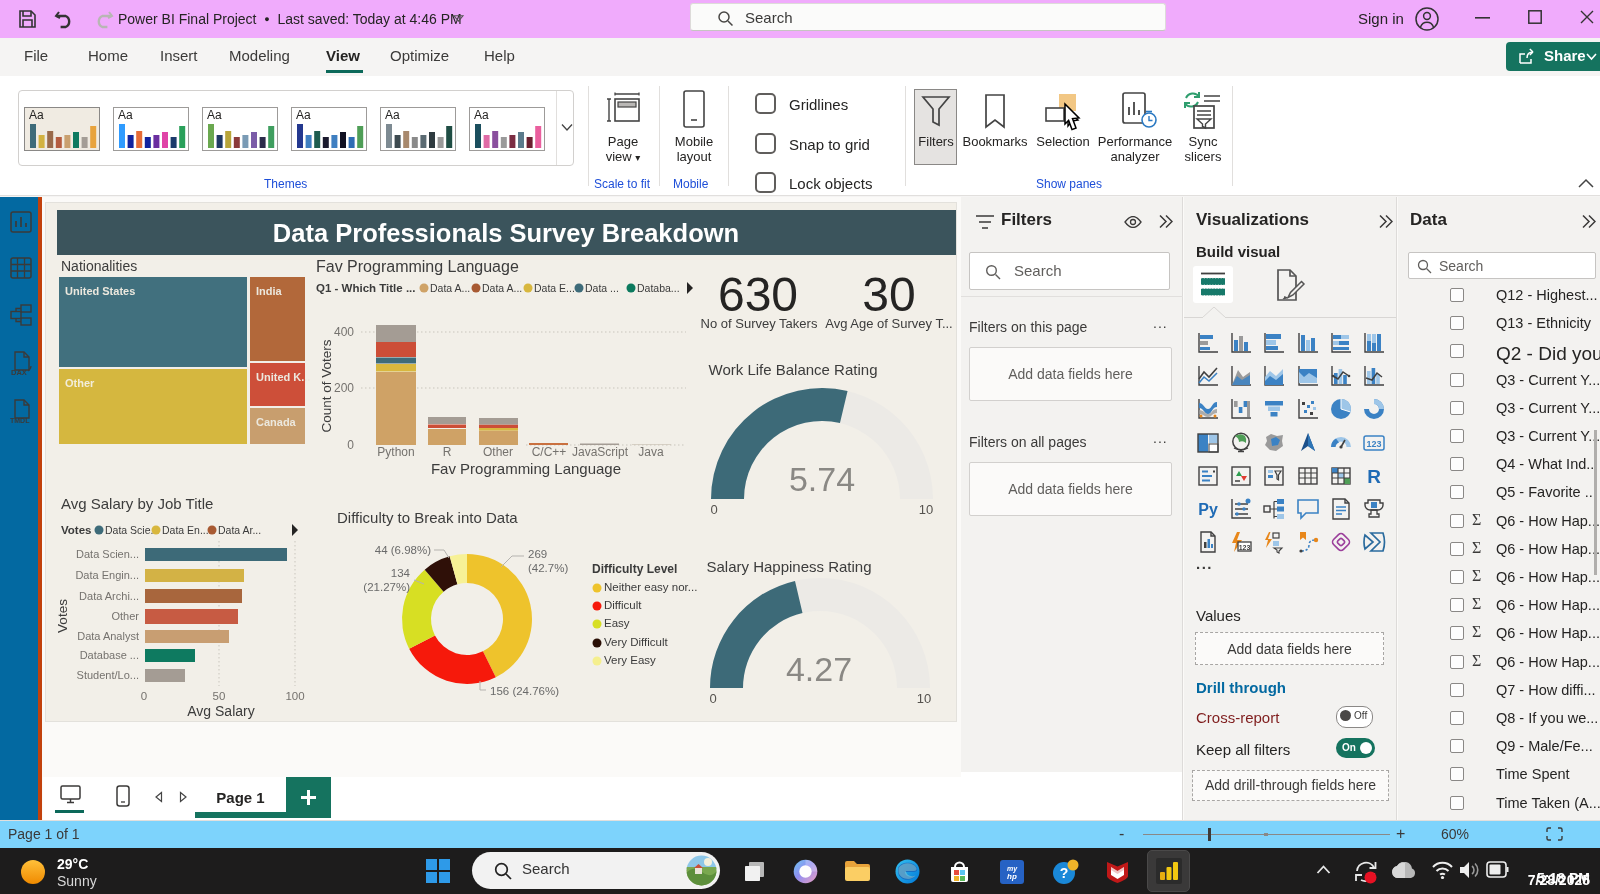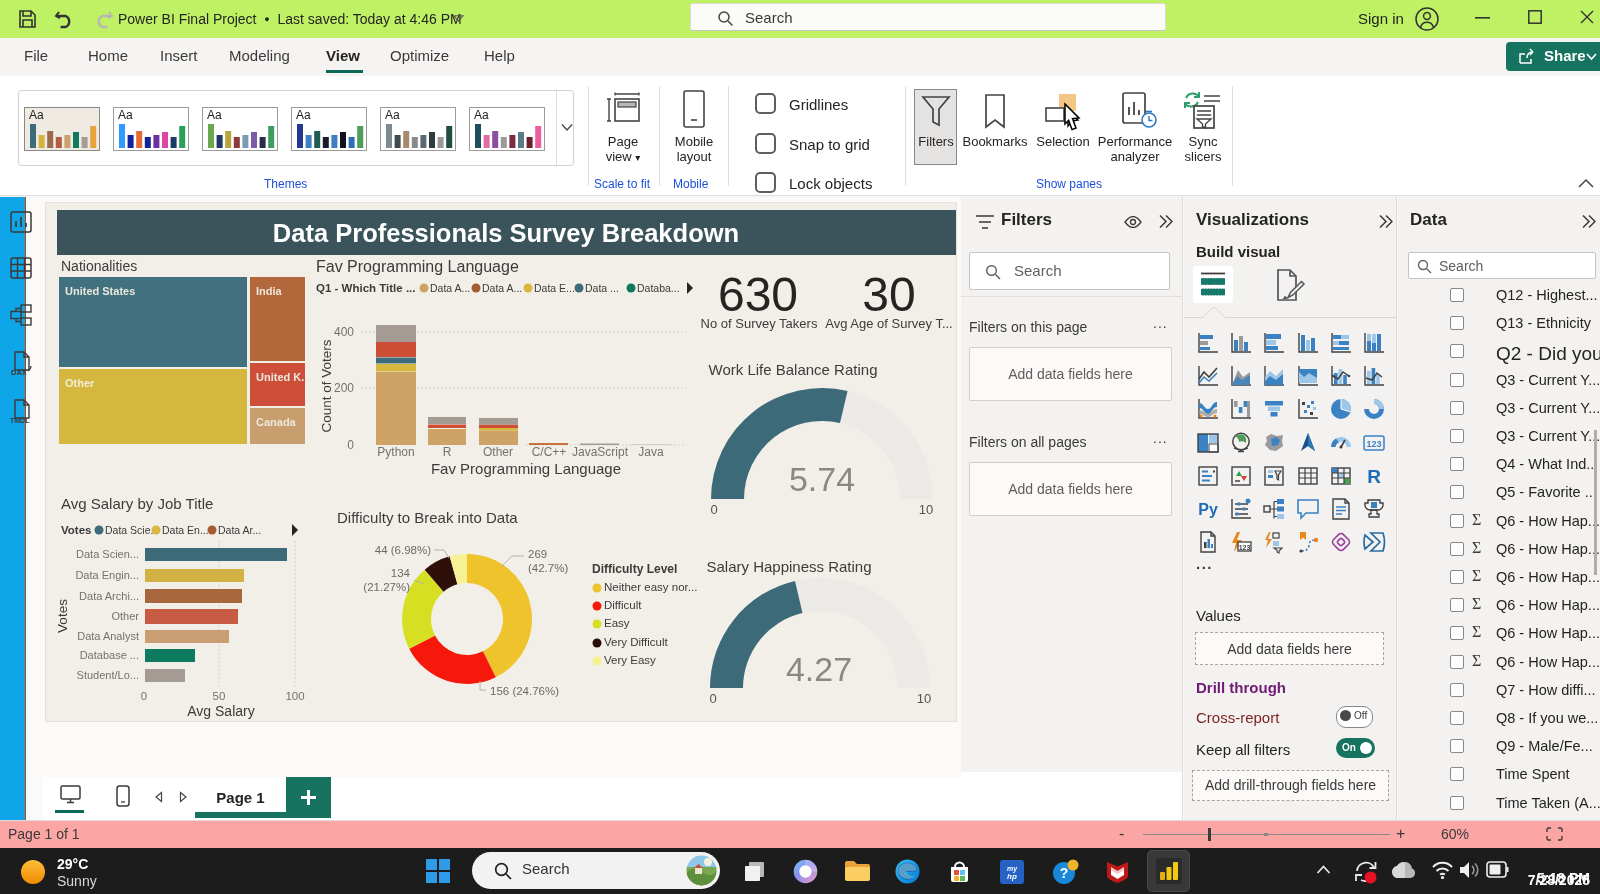--- a/index.html
+++ b/index.html
@@ -1,21 +1,21 @@
 <!DOCTYPE html>
 <html><head>
 <meta charset="utf-8">
 <style>
 * { margin:0; padding:0; box-sizing:border-box; }
 html,body { width:1600px; height:894px; overflow:hidden; font-family:"Liberation Sans", sans-serif; }
 #app { position:absolute; left:0; top:0; width:1600px; height:894px; background:#f5f4f3; }
 .abs { position:absolute; }
 
 
-#titlebar { position:absolute; left:0; top:0; width:1600px; height:38px; background:#bef264; }
+#titlebar { position:absolute; left:0; top:0; width:1600px; height:38px; background:#f0abfc; }
 #searchbox { position:absolute; left:690px; top:3px; width:476px; height:28px; background:#fbfbfa; border:1px solid #dddbd9; border-bottom-color:#c6c4c2; border-radius:3px; }
 #titletext { position:absolute; left:118px; top:11px; font-size:14px; color:#252423; }
 #signin { position:absolute; left:1358px; top:10px; font-size:15px; color:#252423; }
 
 
 #menubar { position:absolute; left:0; top:38px; width:1600px; height:38px; background:#f5f4f3; }
 .menuitem { position:absolute; top:9px; font-size:15px; color:#3b3a39; }
 #sharebtn { position:absolute; left:1506px; top:4px; width:94px; height:29px; background:#15735f; border-radius:4px 0 0 4px; color:#fff; font-size:15px; font-weight:bold; }
 
 
@@ -24,30 +24,30 @@
 .thumb { position:absolute; top:16px; width:76px; height:44px; background:#fff; border:1px solid #9d9b99; }
 .thumb .aa { position:absolute; left:4px; top:0px; font-size:12px; color:#252423; }
 .grouplabel { position:absolute; font-size:12px; color:#1d4ed8; }
 .vsep { position:absolute; top:10px; width:1px; height:100px; background:#e1dfdd; }
 .cb { position:absolute; left:755px; width:21px; height:21px; border:2px solid #605e5c; border-radius:5px; background:#fff; }
 .cblabel { position:absolute; left:789px; font-size:15px; color:#252423; }
 .ribbonlabel { position:absolute; font-size:13px; color:#252423; text-align:center; }
 
 
 #mainarea { position:absolute; left:0; top:197px; width:1600px; height:623px; background:#fbfaf8; }
-#sidebar { position:absolute; left:0; top:0; width:26px; height:623px; background:#0ea5e9; border-right:1px solid #c2410c; }
+#sidebar { position:absolute; left:0; top:0; width:42px; height:623px; background:#0369a1; border-right:4px solid #c2410c; }
 #page { position:absolute; left:45px; top:5px; width:912px; height:520px; background:#f2efe8; border:1px solid #e3e1dc; }
 #filterspane { position:absolute; left:961px; top:0; width:222px; height:575px; background:#f3f2f0; border-right:1px solid #dddbd9; }
 #vizpane { position:absolute; left:1184px; top:0; width:213px; height:623px; background:#f3f2f0; border-right:1px solid #dddbd9; }
 #datapane { position:absolute; left:1398px; top:0; width:202px; height:623px; background:#f3f2f0; }
 #datapane div { white-space:nowrap; }
 
 
 #tabstrip { position:absolute; left:43px; top:580px; width:918px; height:43px; background:#ffffff; }
-#statusbar { position:absolute; left:0; top:820px; width:1600px; height:28px; background:#fca5a5; border-top:1px solid #e1dfdd; }
+#statusbar { position:absolute; left:0; top:820px; width:1600px; height:28px; background:#7dd3fc; border-top:1px solid #e1dfdd; }
 #taskbar { position:absolute; left:0; top:848px; width:1600px; height:46px; background:#1d1c1c; }
 </style>
 </head>
 <body>
 <div id="app">
   <div id="titlebar">
     <svg class="abs" style="left:16px;top:8px" width="22" height="22" viewBox="0 0 22 22">
         <path d="M4 3h11l4 4v12H4z" fill="none" stroke="#333" stroke-width="1.6"></path>
         <path d="M7 3v5h8V3M7 19v-7h9v7" fill="none" stroke="#333" stroke-width="1.6"></path>
       </svg>
@@ -753,21 +753,21 @@
           </g>
         </svg>
       <svg class="abs" style="left:178px;top:333px" width="24" height="24" viewBox="0 0 24 24">
           <path d="M3 5 q-2 7 0 14 l8 -7 Z M9 3 l12 0 q3 9 0 18 l-12 0 l9 -9 Z" fill="none" stroke="#2a6b9e" stroke-width="1.7"></path>
         </svg>
       <div class="abs" style="left:12px;top:358px;font-size:15px;font-weight:bold;color:#3b3a39;letter-spacing:1.5px">...</div>
       <div class="abs" style="left:12px;top:410px;font-size:15px;color:#252423">Values</div>
       <div class="abs" style="left:11px;top:435px;width:189px;height:33px;background:#fbfaf9;border:1px dashed #a8a6a4">
         <div class="abs" style="left:0;top:8px;width:100%;text-align:center;font-size:14px;color:#3b3a39">Add data fields here</div>
       </div>
-      <div class="abs" style="left:12px;top:482px;font-size:15px;font-weight:bold;color:#701a75">Drill through</div>
+      <div class="abs" style="left:12px;top:482px;font-size:15px;font-weight:bold;color:#0369a1">Drill through</div>
       <div class="abs" style="left:12px;top:512px;font-size:15px;color:#7f1d1d">Cross-report</div>
       <div class="abs" style="left:152px;top:509px;width:37px;height:22px;background:#fff;border:1px solid #8a8886;border-radius:10px">
         <div class="abs" style="left:3px;top:3px;width:11px;height:11px;background:#4a4846;border-radius:50%"></div>
         <div class="abs" style="left:17px;top:3px;font-size:10px;color:#3b3a39">Off</div>
       </div>
       <div class="abs" style="left:12px;top:544px;font-size:15px;color:#252423">Keep all filters</div>
       <div class="abs" style="left:152px;top:541px;width:39px;height:20px;background:#15735f;border-radius:10px">
         <div class="abs" style="left:6px;top:4px;font-size:10px;font-weight:bold;color:#fff">On</div>
         <div class="abs" style="left:24px;top:3.5px;width:12px;height:12px;background:#fff;border-radius:50%"></div>
       </div>

